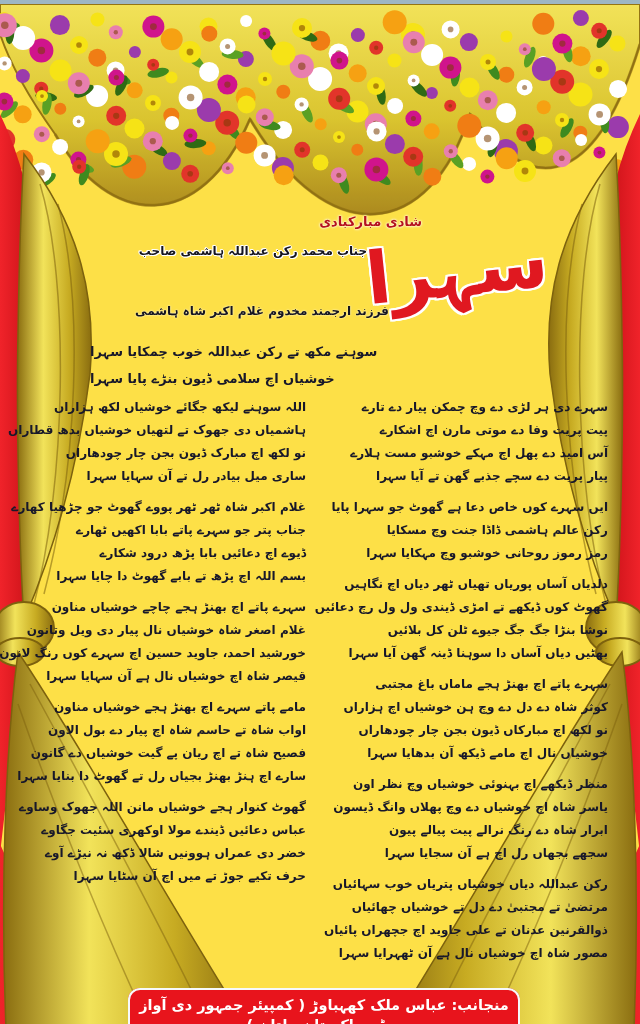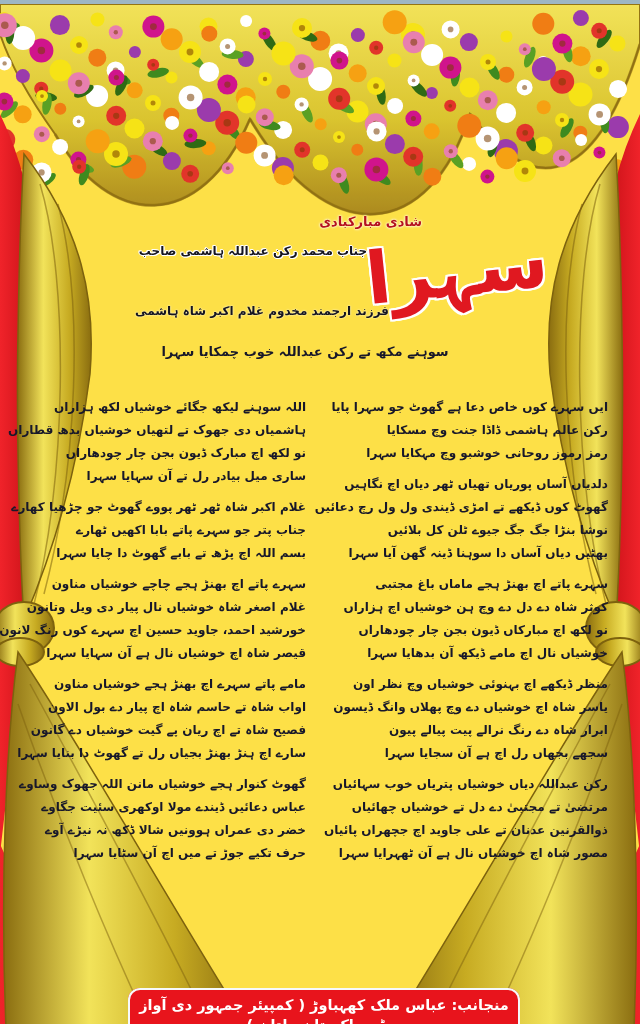--- a/index.html
+++ b/index.html
@@ -32,21 +32,21 @@
   }
   .father-line{
     position:absolute;top:300px;right:228px;width:300px;
     font-size:12px;font-weight:bold;color:#15151f;text-align:center;
     text-shadow:0 0 2px #fff;
   }
 
   
   .couplet{
     position:absolute;top:334px;right:120px;width:430px;
-    text-align:center;font-size:13px;font-weight:bold;color:#18182a;
+    text-align:left;font-size:13px;font-weight:bold;color:#18182a;
     line-height:27px;
   }
 
   
   .columns{
     position:absolute;top:392px;right:32px;left:32px;
     display:flex;gap:28px;
   }
   .col{flex:1;min-width:0;}
   .stanza{margin:0 0 8px 0;}
@@ -386,24 +386,31 @@
     <div class="occasion">شادی مبارکبادی</div>
 
     <div class="big-title">سہرا</div>
 
     <div class="groom-line">جناب محمد رکن عبداللہ ہاشمی صاحب</div>
 
     <div class="father-line">فرزند ارجمند مخدوم غلام اکبر شاہ ہاشمی</div>
 
     <div class="couplet">
       <div class="line">سوہنے مکھ تے رکن عبداللہ خوب چمکایا سہرا</div>
+      <div class="line">خوشیاں اچ سلامی ڈیون بنڑے پایا سہرا</div>
     </div>
 
     <div class="columns">
       <div class="col" id="col-right">
+          <div class="stanza">
+            <div class="line">سہرے دی ہر لڑی دے وچ چمکن پیار دے تارے</div>
+            <div class="line">پیت پریت وفا دے موتی مارن اچ اشکارے</div>
+            <div class="line">آس امید دے پھل اچ مہکے خوشبو مست ہلارے</div>
+            <div class="line">پیار پریت دے سچے جذبے گھن تے آیا سہرا</div>
+          </div>
           <div class="stanza">
             <div class="line">ایں سہرے کوں خاص دعا ہے گھوٹ جو سہرا پایا</div>
             <div class="line">رکن عالم ہاشمی ڈاڈا جنت وچ مسکایا</div>
             <div class="line">رمز رموز روحانی خوشبو وچ مہکایا سہرا</div>
           </div>
           <div class="stanza">
             <div class="line">دلدیاں آساں پوریاں تھیاں ٹھر دیاں اچ نگاہیں</div>
             <div class="line">گھوٹ کوں ڈیکھے تے امڑی ڈیندی ول ول رچ دعائیں</div>
             <div class="line">نوشا بنڑا جگ جگ جیوے ٹلن کل بلائیں</div>
             <div class="line">بھٹیں دیاں آساں دا سوہنا ڈینہ گھن آیا سہرا</div>
@@ -430,20 +437,21 @@
       <div class="col" id="col-left">
           <div class="stanza">
             <div class="line">اللہ سوہنے لیکھ جگائے خوشیاں لکھ ہزاراں</div>
             <div class="line">ہاشمیاں دی جھوک تے لتھیاں خوشیاں بدھ قطاراں</div>
             <div class="line">نو لکھ اچ مبارک ڈیون بجن چار چودھاراں</div>
             <div class="line">ساری میل بیادر رل تے آن سہایا سہرا</div>
           </div>
           <div class="stanza">
             <div class="line">غلام اکبر شاہ ٹھر ٹھر پووے گھوٹ جو چڑھیا کھارے</div>
             <div class="line">جناب پتر جو سہرے پاتے بابا اکھیں ٹھارے</div>
+            <div class="line">ڈیوے اچ دعائیں بابا پڑھ درود شکارے</div>
             <div class="line">بسم اللہ اچ پڑھ تے بابے گھوٹ دا چایا سہرا</div>
           </div>
           <div class="stanza">
             <div class="line">سہرے پاتے اچ بھنڑ ہجے چاچے خوشیاں مناون</div>
             <div class="line">غلام اصغر شاہ خوشیاں نال پیار دی ویل وتانون</div>
             <div class="line">خورشید احمد، جاوید حسین اچ سہرے کوں رنگ لانون</div>
             <div class="line">قیصر شاہ اچ خوشیاں نال ہے آن سہایا سہرا</div>
           </div>
           <div class="stanza">
             <div class="line">مامے پاتے سہرے اچ بھنڑ ہجے خوشیاں مناون</div>

